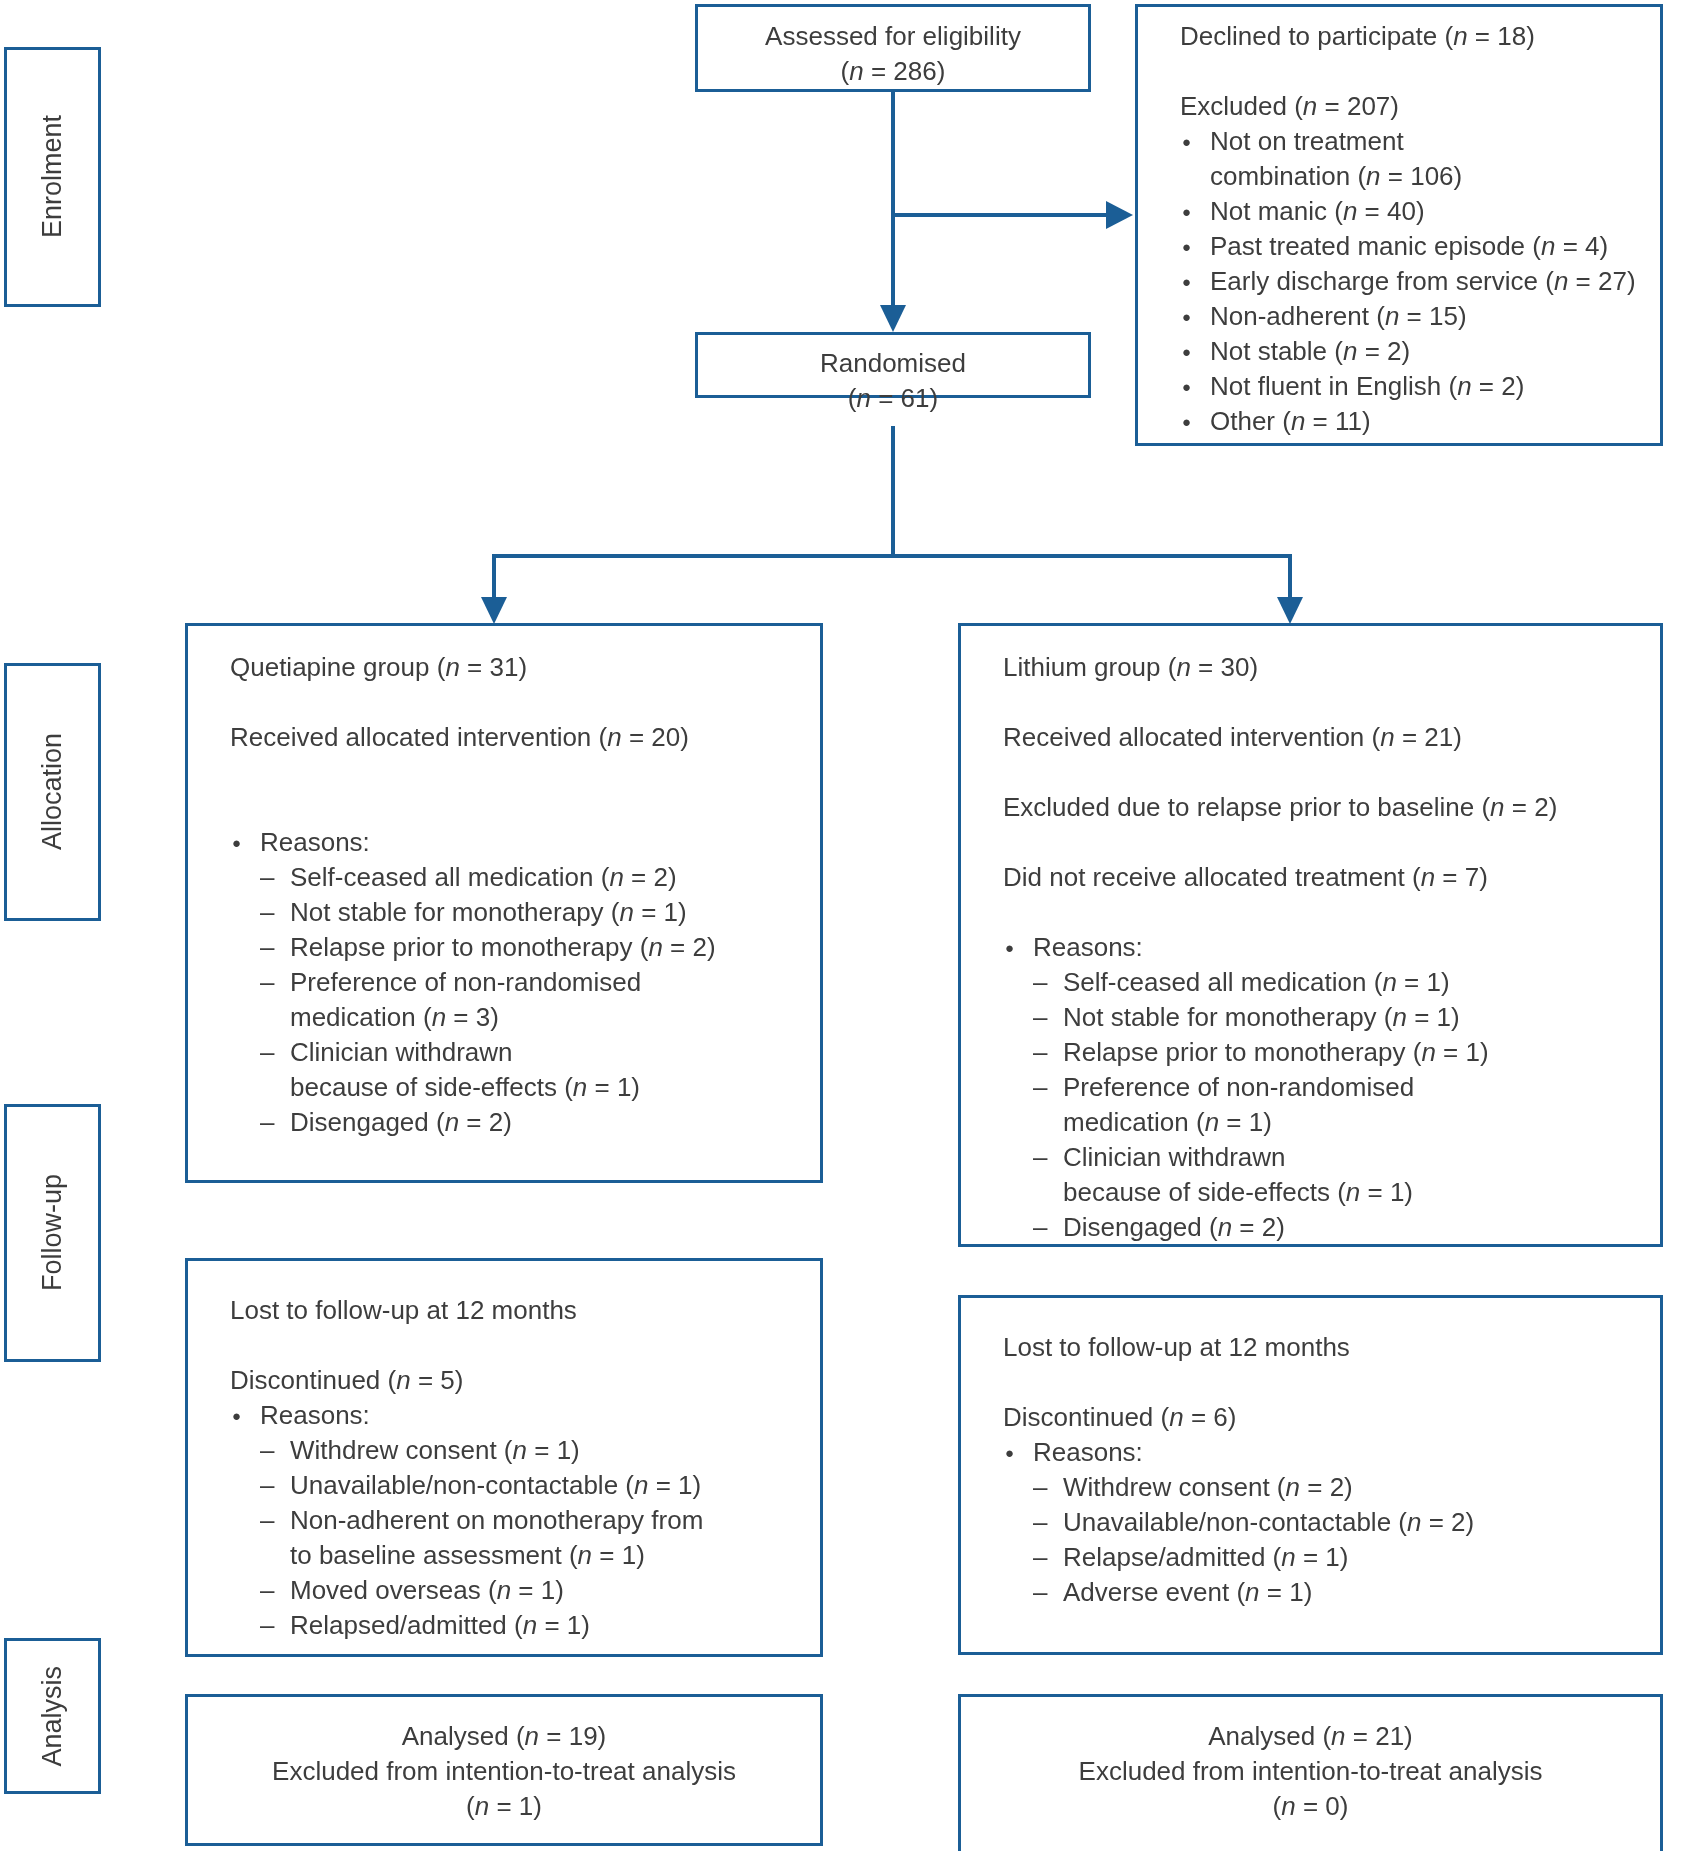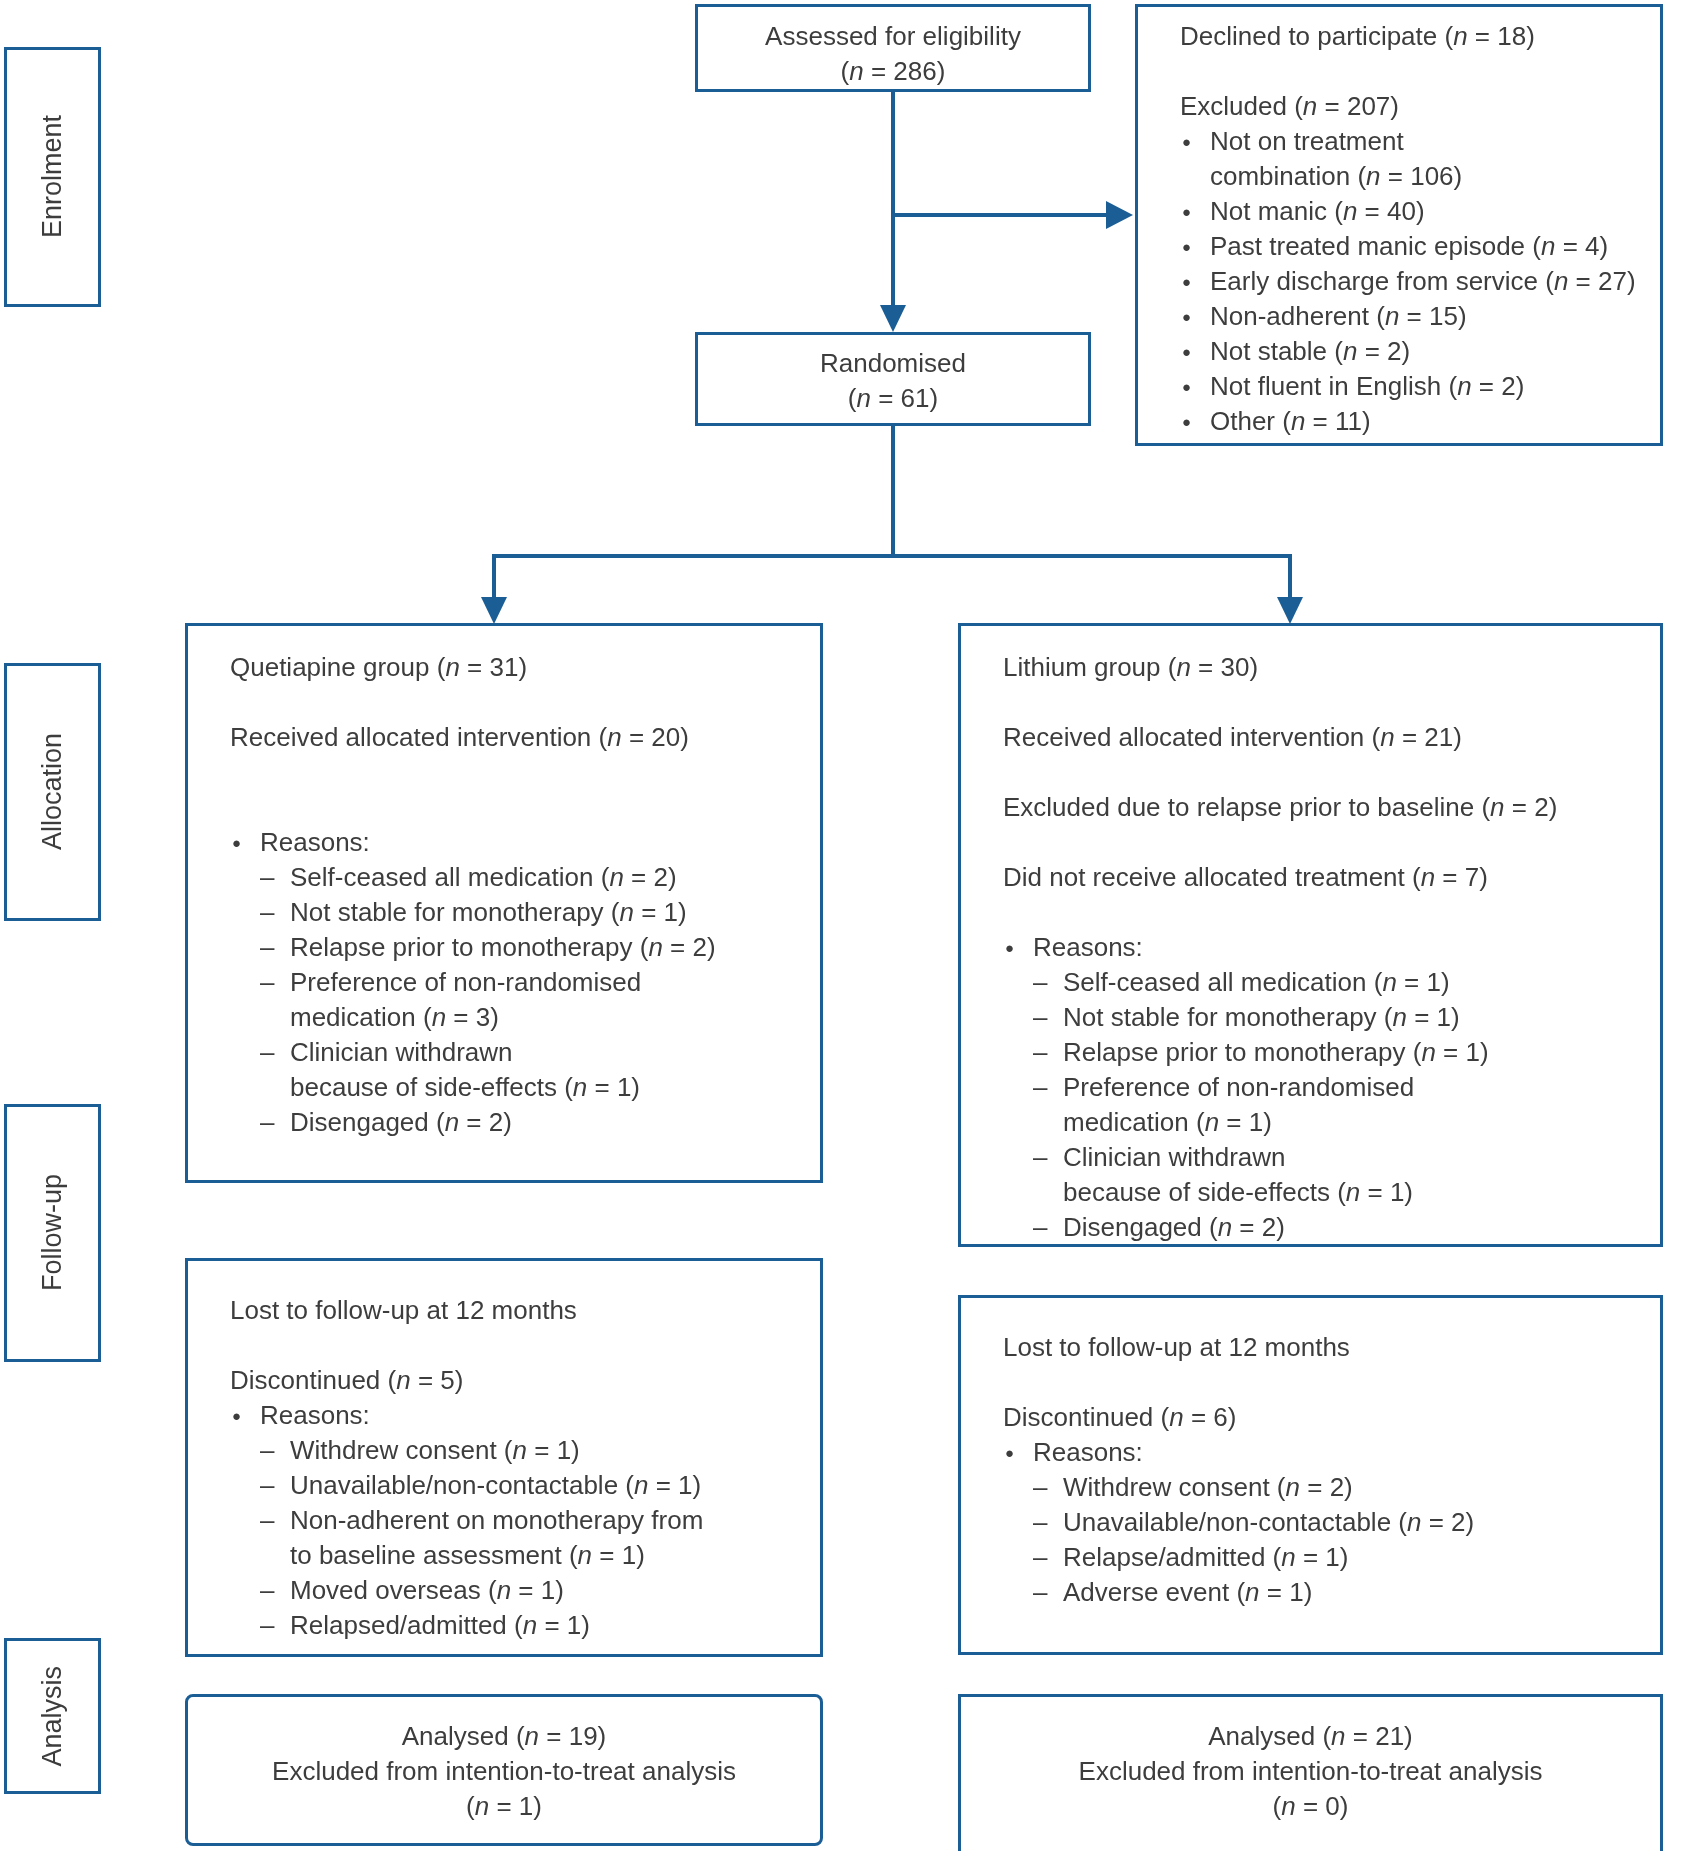--- a/index.html
+++ b/index.html
@@ -30,26 +30,26 @@
   }
   .stage span { writing-mode:vertical-rl; transform:rotate(180deg); font-size:27px; }
   #stage-enrolment  { top:47px;   height:260px; }
   #stage-allocation { top:663px;  height:258px; }
   #stage-followup   { top:1104px; height:258px; }
   #stage-analysis   { top:1638px; height:156px; }
 
   
   #box-assessed      { left:695px;  top:4px;    width:396px; height:88px;  padding-top:12px;  text-align:center; }
   #box-declined      { left:1135px; top:4px;    width:528px; height:442px; padding:12px 8px 0 42px; }
-  #box-randomised    { left:695px;  top:332px;  width:396px; height:94px;  padding-top:11px; text-align:center; }
+  #box-randomised    { left:695px;  top:332px;  width:396px; height:66px;  padding-top:11px; text-align:center; }
   #box-quet-alloc    { left:185px;  top:623px;  width:638px; height:560px; padding:24px 12px 0 42px; }
   #box-lith-alloc    { left:958px;  top:623px;  width:705px; height:624px; padding:24px 8px 0 42px; }
   #box-quet-follow   { left:185px;  top:1258px; width:638px; height:399px; padding:32px 8px 0 42px; }
   #box-lith-follow   { left:958px;  top:1295px; width:705px; height:360px; padding:32px 8px 0 42px; }
-  #box-quet-analysis { left:185px;  top:1694px; width:638px; height:152px; padding-top:22px; text-align:center;border-radius:8px; }
+  #box-quet-analysis { left:185px;  top:1694px; width:638px; height:152px; padding-top:22px; text-align:center; }
   #box-lith-analysis { left:958px;  top:1694px; width:705px; height:188px; padding-top:22px; text-align:center; }
 
   
   .cline { position:absolute; background:var(--accent); }
   .head-down {
     position:absolute; width:0; height:0;
     border-left:13px solid transparent; border-right:13px solid transparent;
     border-top:27px solid var(--accent);
   }
   .head-right {

